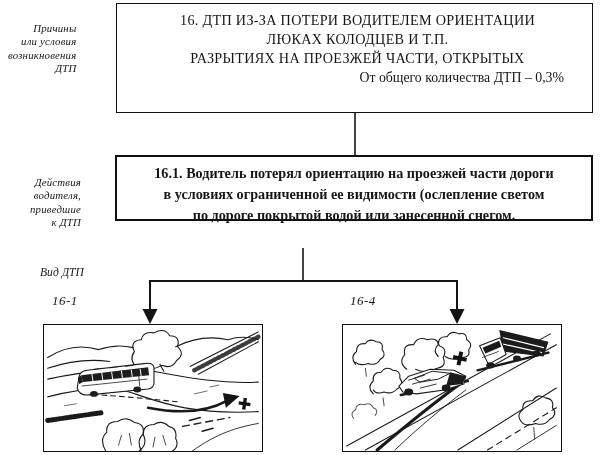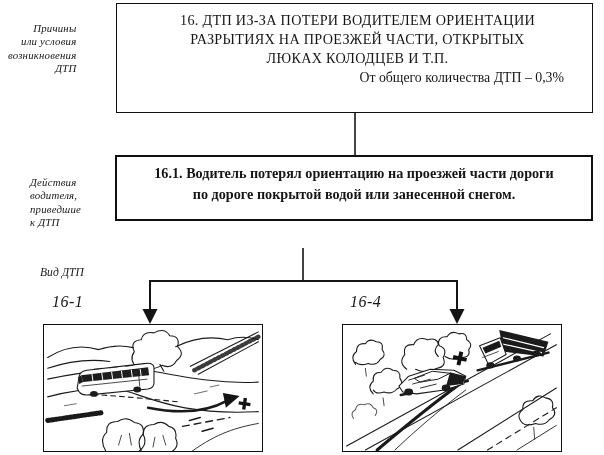--- a/index.html
+++ b/index.html
@@ -6,21 +6,21 @@
   .page{
     position:relative;width:604px;height:455px;background:#ffffff;
     font-family:"Liberation Serif","DejaVu Serif",serif;color:#161616;
     overflow:hidden;
   }
   .page *{box-sizing:border-box;}
   .abs{position:absolute;}
   
   .side-label{font-style:italic;font-size:10.8px;line-height:13.4px;letter-spacing:.2px;}
   .type-label{font-style:italic;font-size:11.6px;}
-  .fig-caption{font-style:italic;font-size:16px;letter-spacing:.5px;}
+  .fig-caption{font-style:italic;font-size:13px;letter-spacing:.5px;}
   
   .flowbox{background:#ffffff;border:1.6px solid #101010;}
   .flowbox.thick{border-width:2.2px;}
   .cause-box{left:116px;top:3px;width:477px;height:110px;padding-top:7px;padding-left:6px;}
   .cause-line{font-size:14.2px;line-height:19px;text-align:center;letter-spacing:.3px;white-space:pre;}
   .share-note{font-size:13.8px;line-height:20px;text-align:right;padding-right:28px;}
   .action-box{left:115px;top:155px;width:478px;height:66px;padding-top:6px;}
   .action-line{font-weight:700;font-size:14.2px;line-height:21px;text-align:center;white-space:pre;}
   
   .figure{border:1.6px solid #101010;background:#fff;}
@@ -34,34 +34,35 @@
 
   <div class="abs side-label" style="left:8px;top:22px;text-align:right;">
     <div>Причины</div>
     <div>или условия</div>
     <div>возникновения</div>
     <div>ДТП</div>
   </div>
 
   <div class="abs flowbox cause-box">
     <div class="cause-line">16. ДТП ИЗ-ЗА ПОТЕРИ ВОДИТЕЛЕМ ОРИЕНТАЦИИ</div>
+    <div class="cause-line">ЛЮКАХ КОЛОДЦЕВ И Т.П.</div>
     <div class="cause-line">РАЗРЫТИЯХ НА ПРОЕЗЖЕЙ ЧАСТИ, ОТКРЫТЫХ</div>
-    <div class="cause-line">ЛЮКАХ КОЛОДЦЕВ И Т.П.</div>
     <div class="share-note">От общего количества ДТП – 0,3%</div>
   </div>
 
-  <div class="abs side-label" style="left:30px;top:176px;">
+  <div class="abs side-label" style="left:30px;top:176px;text-align:right;">
     <div>Действия</div>
     <div>водителя,</div>
     <div>приведшие</div>
     <div>к ДТП</div>
   </div>
 
   <div class="abs flowbox thick action-box">
     <div class="action-line">16.1. Водитель потерял ориентацию на проезжей части дороги</div>
+    <div class="action-line">в условиях ограниченной ее видимости (ослепление светом</div>
     <div class="action-line">по дороге покрытой водой или занесенной снегом.</div>
   </div>
 
   <div class="abs type-label" style="left:40px;top:266px;">Вид ДТП</div>
 
   <div class="abs fig-caption" style="left:52px;top:293px;">16-1</div>
   <div class="abs fig-caption" style="left:350px;top:293px;">16-4</div>
 
   <svg class="abs connector-layer" viewBox="0 0 604 455">
     <g stroke="#141414" stroke-width="1.6" fill="#141414">

